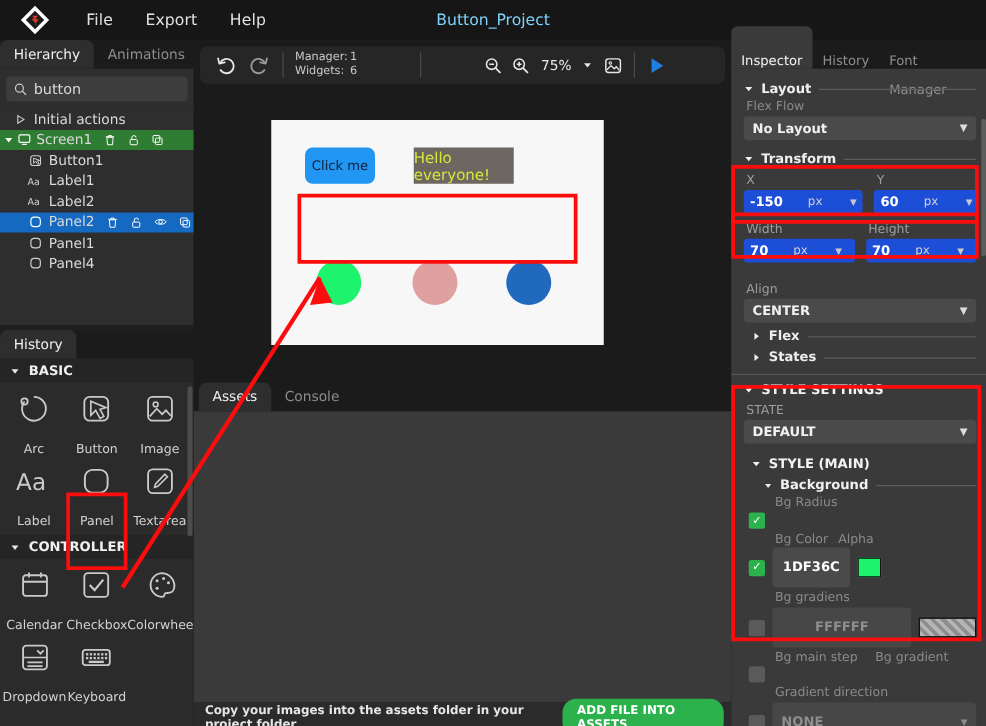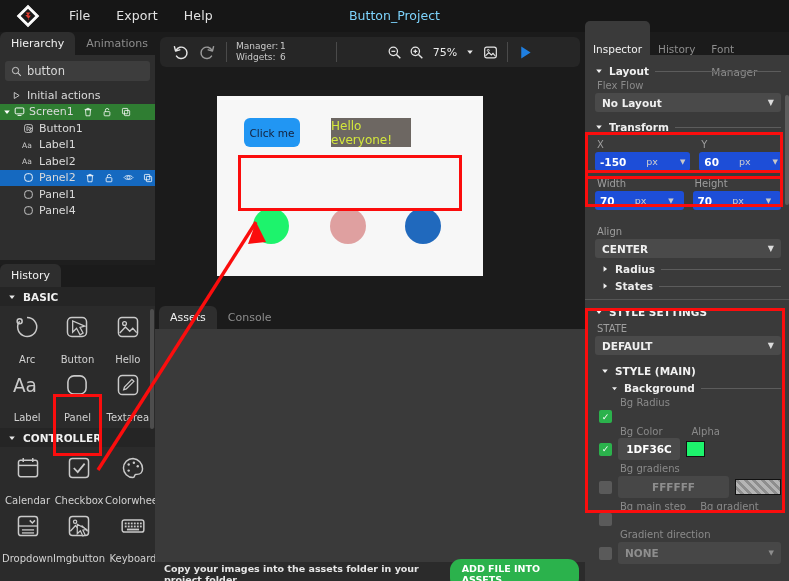--- a/index.html
+++ b/index.html
@@ -149,21 +149,21 @@
   .divider-full { height: 1px; background: #555; margin: 7px -8px 0 -10px; }
   .ss-head { color: #f2f2f2; font-size: 10.5px; font-weight: bold; display: flex; gap: 6px; align-items: center; margin: 6px 0 5px 0; }
   .chk {
     width: 13px; height: 13px; border-radius: 2px; background: #2bb24c;
     display: flex; align-items: center; justify-content: center;
     color: #fff; font-size: 9px; flex: 0 0 13px;
   }
   .chk.off { background: #5a5a5a; }
   .inline-row { display: flex; align-items: center; gap: 6px; margin-bottom: 3px; }
   .txt-field {
-    height: 22px; background: #4a4a4a; border-radius: 3px; display: flex;
+    height: 32px; background: #4a4a4a; border-radius: 3px; display: flex;
     align-items: center; padding: 0 7px; font-size: 10.5px; color: #fff; font-weight: bold;
   }
   .txt-field.dis { background: #474747; color: #8e8e8e; }
   .swatch { width: 19px; height: 16px; border: 1px solid #111; flex: 0 0 19px; }
   .hatch {
     width: 46px; height: 16px; border: 1px solid #111; flex: 0 0 46px;
     background: repeating-linear-gradient(45deg, #b5b5b5 0 3px, #8e8e8e 3px 6px);
   }
   .r-scroll { position: absolute; right: 0px; top: 40px; width: 4px; height: 110px; background: #5d5d5d; border-radius: 2px; }
 
@@ -370,21 +370,21 @@
           <span class="lbl">Button</span>
         </div>
         <div class="wcell">
           <span>
             <svg class="icn" width="26" height="26" viewBox="0 0 30 30">
               <rect x="4" y="4" width="22" height="22" rx="4" fill="none" stroke="#cacaca" stroke-width="1.7"></rect>
               <circle cx="11" cy="11" r="2.2" fill="none" stroke="#cacaca" stroke-width="1.5"></circle>
               <path d="M5.5 22 L12 15 L17 20 L20.5 16.5 L25 21.5" fill="none" stroke="#cacaca" stroke-width="1.6"></path>
             </svg>
           </span>
-          <span class="lbl">Hello</span>
+          <span class="lbl">Image</span>
         </div>
         <div class="wcell">
           <span>
             <svg class="icn" width="30" height="26" viewBox="0 0 34 28">
                 <text x="1" y="22" font-family="DejaVu Sans" font-size="21" fill="#cacaca">Aa</text>
               </svg>
           </span>
           <span class="lbl">Label</span>
         </div>
         <div class="wcell">
@@ -451,31 +451,20 @@
           <span>
             <svg class="icn" width="26" height="26" viewBox="0 0 30 30">
               <rect x="4" y="4" width="22" height="22" rx="3" fill="none" stroke="#cacaca" stroke-width="1.7"></rect>
               <path d="M17 8.5 L20 11.5 L23 8.5" fill="none" stroke="#cacaca" stroke-width="1.7"></path>
               <line x1="4" y1="15" x2="26" y2="15" stroke="#cacaca" stroke-width="1.5"></line>
               <line x1="8" y1="19.5" x2="22" y2="19.5" stroke="#cacaca" stroke-width="1.5"></line>
               <line x1="8" y1="23" x2="22" y2="23" stroke="#cacaca" stroke-width="1.5"></line>
             </svg>
           </span>
           <span class="lbl">Dropdown</span>
-        </div>
-        <div class="wcell">
-          <span>
-            <svg class="icn" width="26" height="26" viewBox="0 0 30 30">
-              <rect x="4" y="4" width="22" height="22" rx="3.5" fill="none" stroke="#cacaca" stroke-width="1.7"></rect>
-              <circle cx="10.5" cy="10" r="1.9" fill="none" stroke="#cacaca" stroke-width="1.4"></circle>
-              <path d="M5 21 L11 14.5 L15 19 L18.5 15 L25 21" fill="none" stroke="#cacaca" stroke-width="1.5"></path>
-              <path d="M13 13 L13 24 L16.5 20.5 L19.5 26.5 L22 25 L19.5 19.8 L23.5 18.8 Z" fill="#2b2b2b" stroke="#cacaca" stroke-width="1.4"></path>
-            </svg>
-          </span>
-          <span class="lbl">Imgbutton</span>
         </div>
         <div class="wcell">
           <span>
             <svg class="icn" width="26" height="26" viewBox="0 0 30 30">
               <rect x="2.5" y="8" width="25" height="14" rx="2.5" fill="none" stroke="#cacaca" stroke-width="1.7"></rect>
               <g fill="#cacaca">
                 <rect x="5.5" y="11" width="2.1" height="2.1"></rect>
                   <rect x="9" y="11" width="2.1" height="2.1"></rect>
                 <rect x="12.5" y="11" width="2.1" height="2.1"></rect>
                   <rect x="16" y="11" width="2.1" height="2.1"></rect>
@@ -657,21 +646,21 @@
         <span>CENTER</span>
         <span class="caret">▼</span>
       </div>
 
       <div class="collapsed">
         <span>
             <svg class="icn" width="8" height="8" viewBox="0 0 10 10">
               <path d="M3.2 1.5 L3.2 8.5 L7.6 5 Z" fill="#f0f0f0"></path>
             </svg>
           </span>
-        <span class="ttl">Radius</span>
+        <span class="ttl">Flex</span>
         <span class="rule" style="flex:1;height:1px;background:#5c5c5c"></span>
       </div>
       <div class="collapsed">
         <span>
             <svg class="icn" width="8" height="8" viewBox="0 0 10 10">
               <path d="M3.2 1.5 L3.2 8.5 L7.6 5 Z" fill="#f0f0f0"></path>
             </svg>
           </span>
         <span class="ttl">States</span>
         <span class="rule" style="flex:1;height:1px;background:#5c5c5c"></span>
@@ -712,21 +701,21 @@
         <span class="ttl">Background</span>
         <span class="rule"></span>
       </div>
 
       <div class="sub-lbl dim" style="margin-left:25px">Bg Radius</div>
       <div class="inline-row" style="padding-left:4px">
         <span class="chk">✓</span>
 
       </div>
 
-      <div class="inline-row" style="padding-left:25px;gap:29px;margin-bottom:1px">
+      <div class="inline-row" style="padding-left:25px;gap:8px;margin-bottom:1px">
         <span class="sub-lbl dim" style="margin:0">Bg Color</span>
         <span class="sub-lbl dim" style="margin:0">Alpha</span>
       </div>
       <div class="inline-row" style="padding-left:4px">
         <span class="chk">✓</span>
         <span class="txt-field" style="width:62px;justify-content:center">1DF36C</span>
 
         <span class="swatch" style="background:#1DF36C"></span>
       </div>
 

